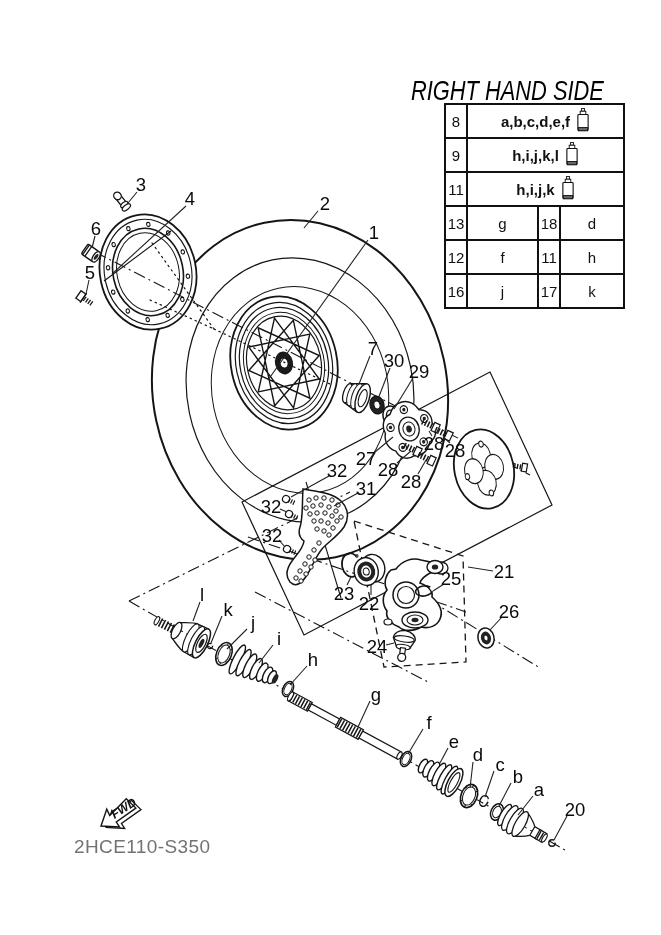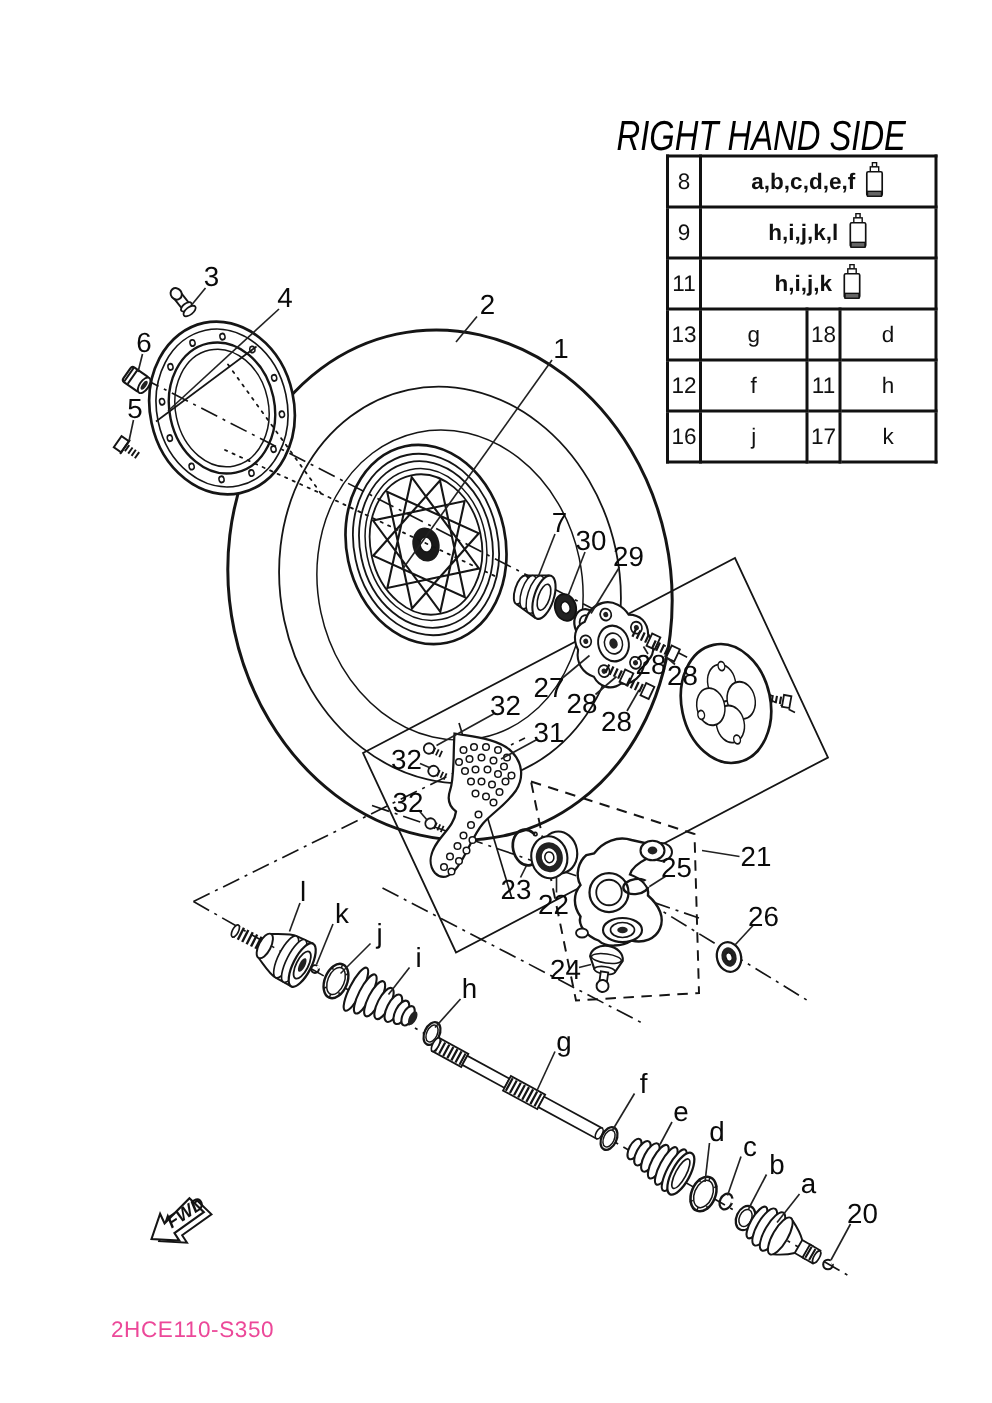--- a/index.html
+++ b/index.html
@@ -8,21 +8,21 @@
   .title{position:absolute;left:411px;top:75px;font-size:28px;font-style:italic;
          white-space:nowrap;transform:scaleX(0.78);transform-origin:left top;color:#000;}
   table.parts-table{position:absolute;left:444px;top:103px;border-collapse:collapse;
          table-layout:fixed;width:179px;background:#fff;}
   table.parts-table td{border:2px solid #111;height:32px;padding:0;vertical-align:middle;
          font-size:15px;text-align:center;overflow:hidden;}
   td.letters{font-size:18px;text-align:left;padding-left:5px;white-space:nowrap;}
   td.val{font-size:18px;}
   .tube{vertical-align:middle;margin-left:6px;display:inline-block;}
   .lettertxt{vertical-align:middle;font-weight:bold;}
-  .partcode{position:absolute;left:74px;top:836px;font-size:15px;letter-spacing:.4px;color:#ec4899;margin-top:42px;}
+  .partcode{position:absolute;left:74px;top:836px;font-size:19px;letter-spacing:.4px;color:#737373;}
   svg.diagram{position:absolute;left:0;top:0;}
   .ln{stroke:#151515;fill:none;}
   .wh{fill:#fff;stroke:#151515;}
   .leader{stroke:#222;stroke-width:1.1;}
   text.co{font-family:"Liberation Sans",sans-serif;font-size:18.5px;fill:#0a0a0a;text-anchor:middle;}
   .fwdtxt{font-family:"Liberation Sans",sans-serif;font-size:12px;font-style:italic;font-weight:bold;fill:#111;}
 </style>
 </head>
 <body>
 

